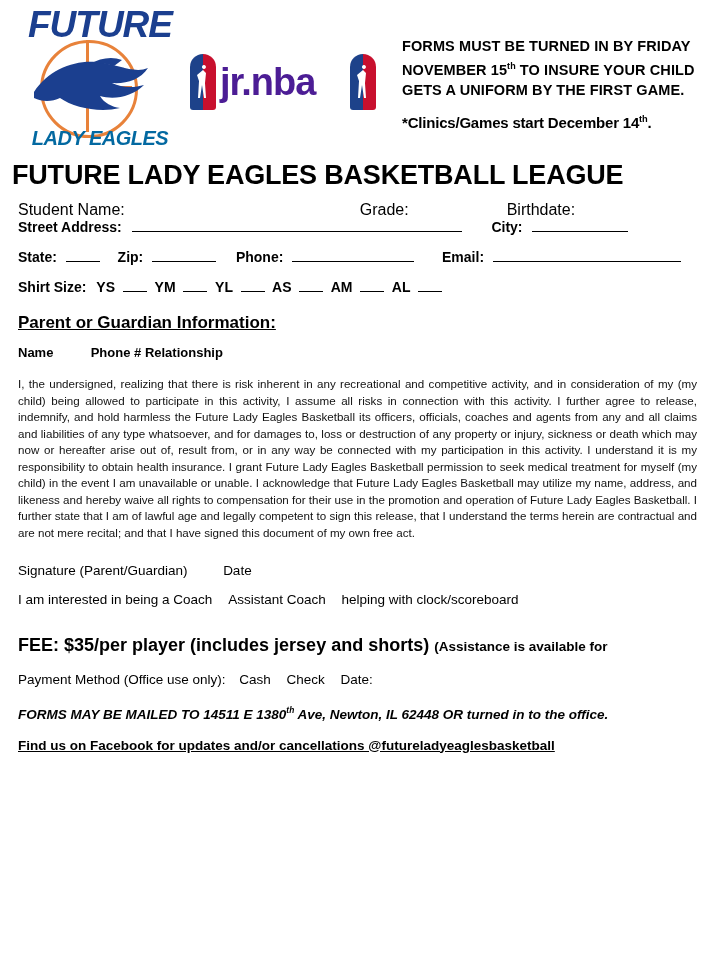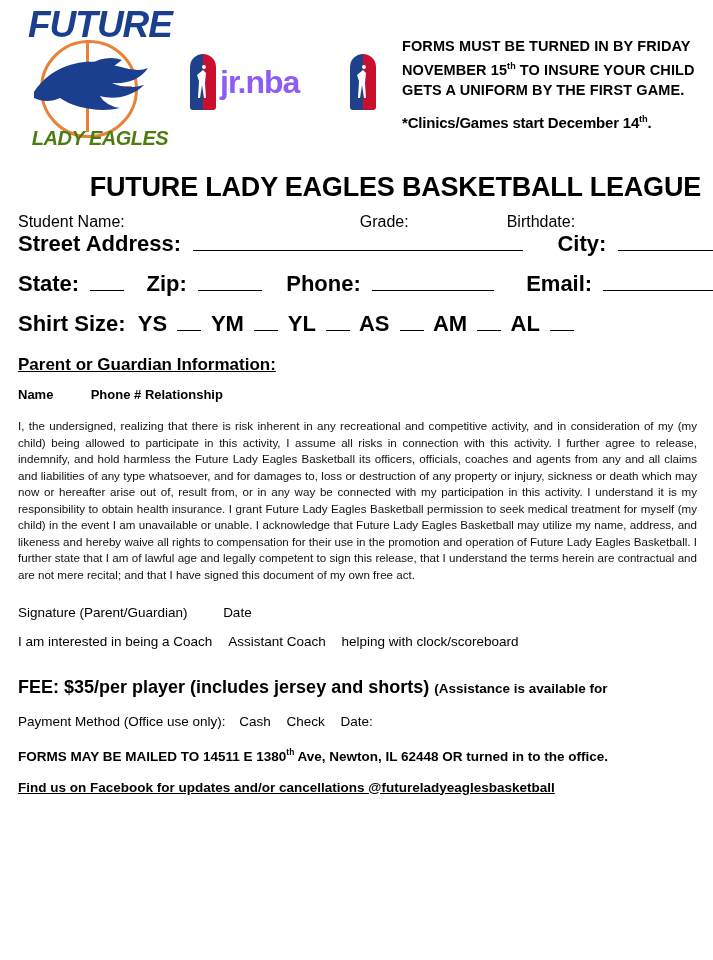--- a/index.html
+++ b/index.html
@@ -87,21 +87,21 @@
   }
   .logo-lady {
     position: absolute;
     bottom: 2px;
     left: 0;
     width: 176px;
     text-align: center;
     font-weight: bold;
     font-style: italic;
     font-size: 20px;
-    color: #4d7c0f;
+    color: #0369a1;
     letter-spacing: -0.5px;
     z-index: 3;
   }
 
   .jrnba {
     flex: 0 0 200px;
     position: relative;
     height: 118px;
     margin-top: 26px;
   }
@@ -129,23 +129,23 @@
     position:absolute; left:7px; top:9px; width:12px; height:38px;
   }
   .badge-a { left: 2px; }
   .badge-b { right: 2px; }
   .jrnba-text {
     position: absolute;
     left: 32px;
     top: 0px;
     font-family: "Liberation Sans", sans-serif;
     font-weight: bold;
-    font-size: 32px;
+    font-size: 38px;
     letter-spacing: -1px;
-    color: #8b5cf6;
+    color: #4c1d95;
     line-height: 56px;
   }
 
   .header-notice {
     flex: 1 1 auto;
     padding-left: 14px;
     padding-top: 30px;
   }
   .notice-main {
     font-weight: bold;
@@ -156,32 +156,32 @@
   .notice-sub {
     font-weight: bold;
     font-size: 15px;
     margin-top: 14px;
     letter-spacing: -0.2px;
   }
   sup { font-size: 0.62em; vertical-align: super; }
 
   
   .title {
-    text-align: right;
+    text-align: left;
     font-weight: bold;
     font-size: 27px;
     letter-spacing: -0.2px;
-    margin-top: 20px;
+    margin-top: 8px;
     margin-bottom: 10px;
   }
 
   
   .form-line {
     font-weight: bold;
-    font-size: 22px;
+    font-size: 14px;
     margin: 0 0 14px 0;
     padding-left: 6px;
     white-space: nowrap;
   }
   .form-line .u {
     display: inline-block;
     border-bottom: 1.6px solid #000;
     vertical-align: baseline;
   }
   .sp { display: inline-block; }
@@ -250,20 +250,21 @@
     font-size: 13.5px;
     margin-top: 16px;
     white-space: nowrap;
   }
   .mail-line {
     padding-left: 6px;
     font-weight: bold;
     font-size: 13.5px;
     margin-top: 18px;
     white-space: nowrap;
+    font-style: italic;
   }
   .fb-line {
     padding-left: 6px;
     font-weight: bold;
     font-size: 13.5px;
     margin-top: 16px;
     white-space: nowrap;
     text-decoration: underline;
   }
 </style>

